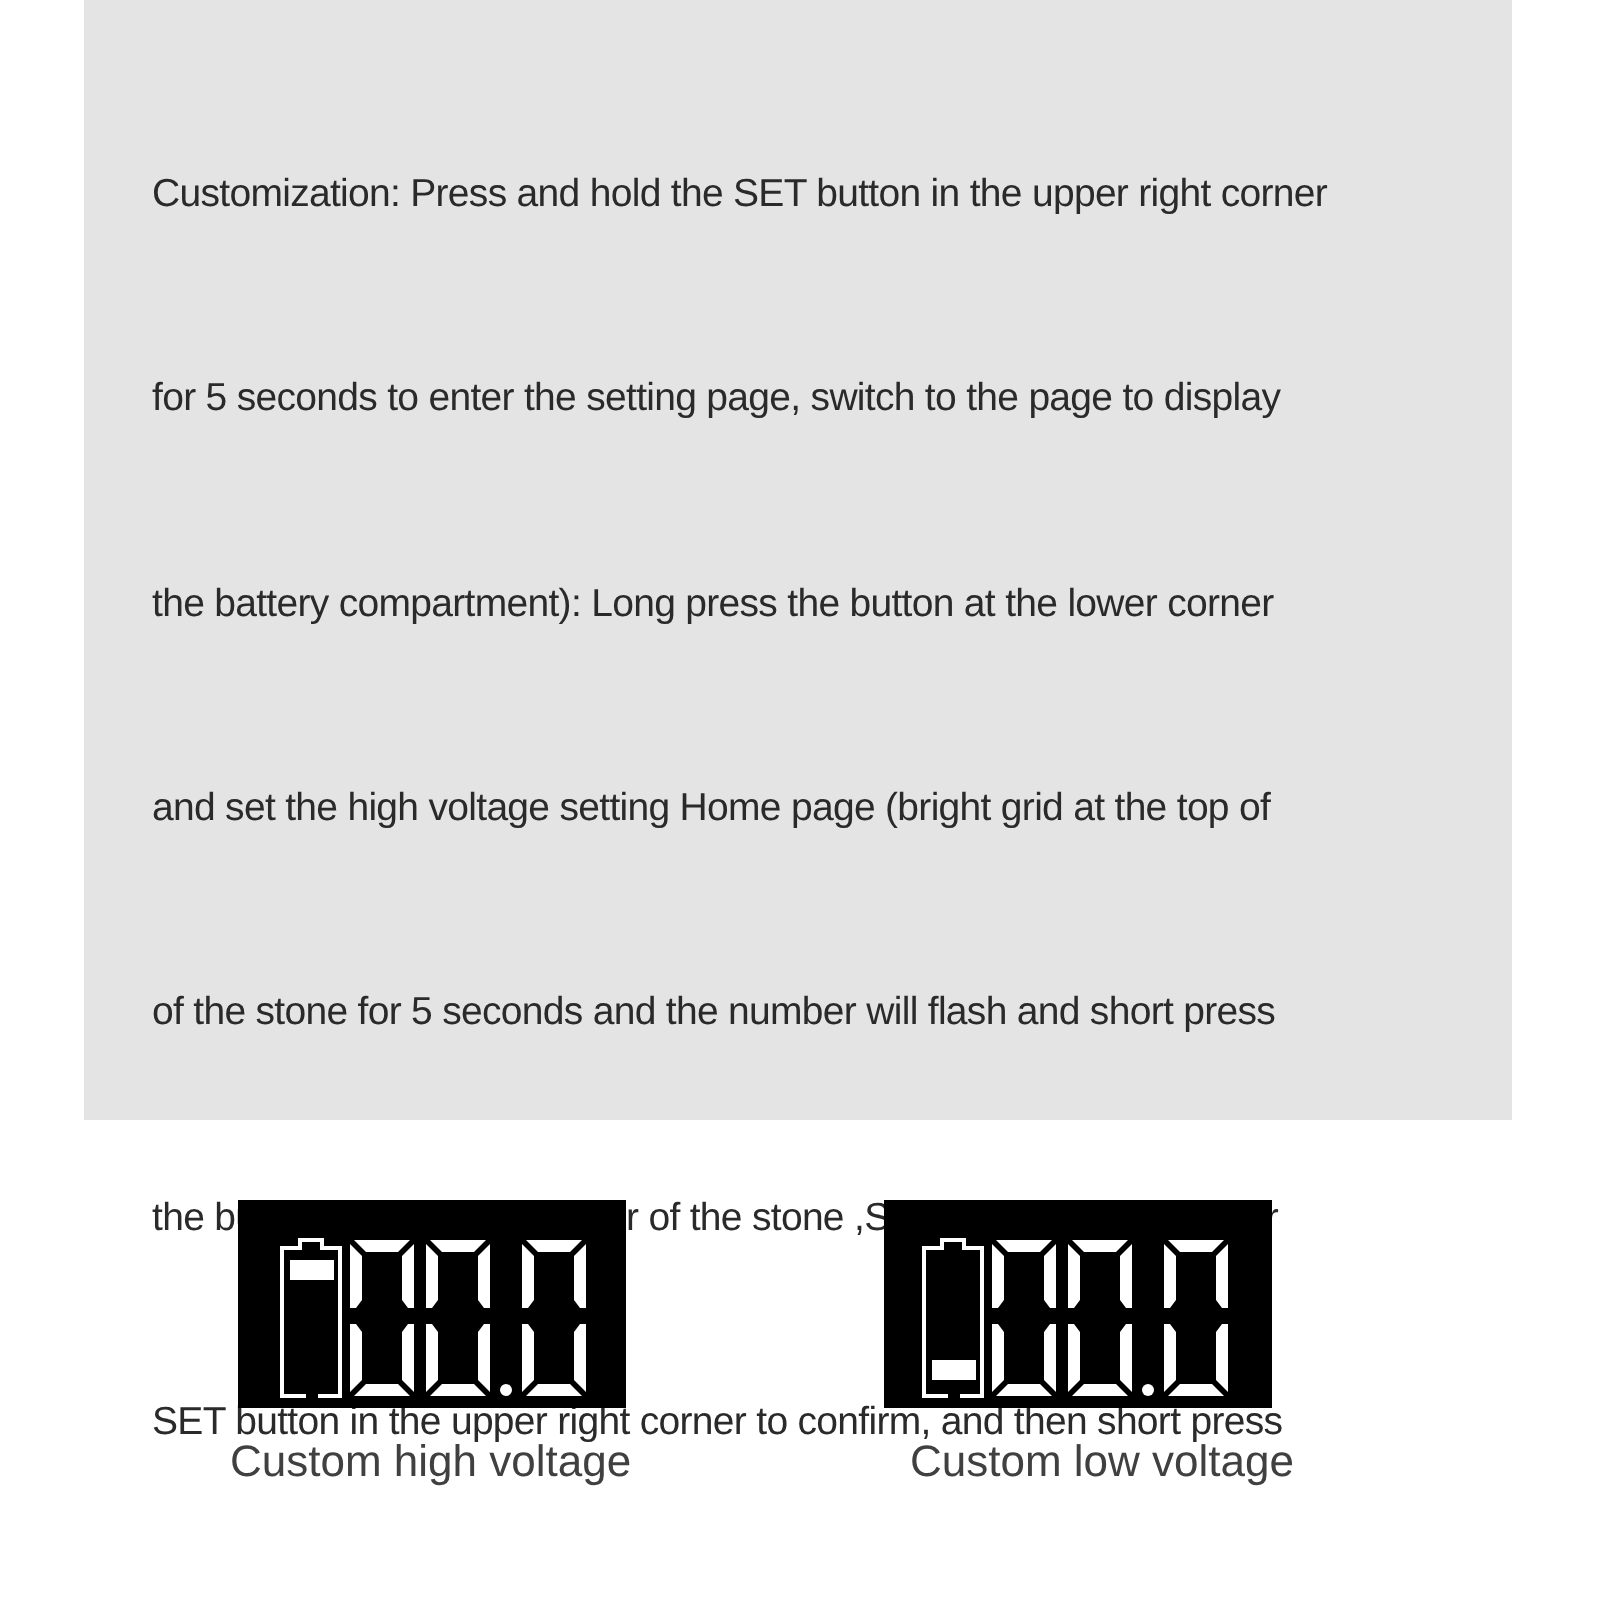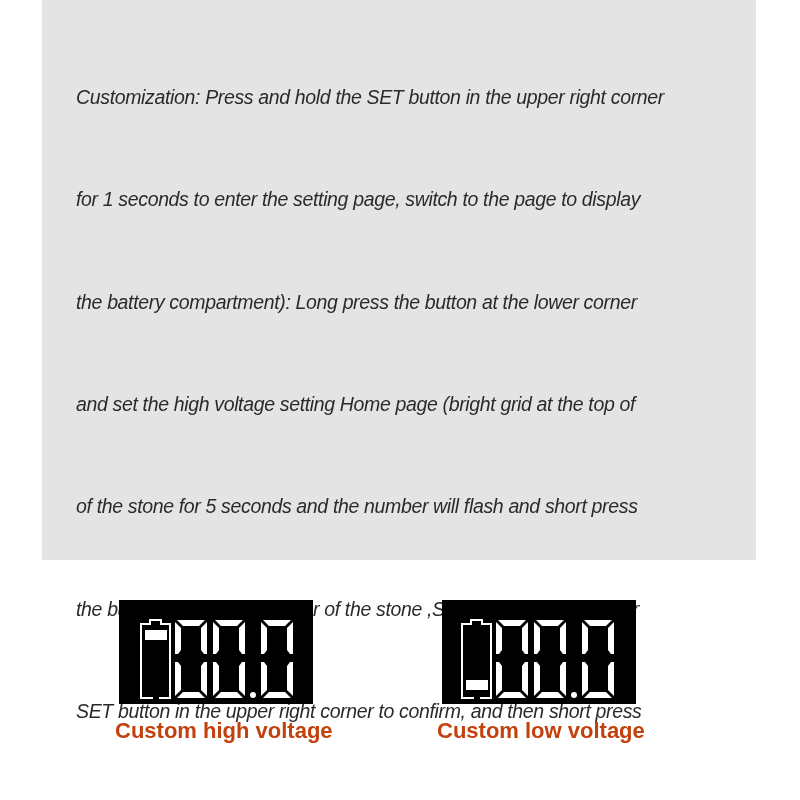--- a/index.html
+++ b/index.html
@@ -9,43 +9,43 @@
     }
     .panel {
       position: absolute; left: 42px; top: 0; width: 714px; height: 560px;
       background: #e4e4e4;
     }
     .instructions {
       position: absolute; left: 76px; top: 12px; width: 680px;
       color: #2a2a2a; font-size: 19.5px; line-height: 34.1px;
       letter-spacing: -0.35px; white-space: pre; font-family: "Liberation Sans", sans-serif;
     }
-    .line { display: block; height: 34.1px; font-style: italic; }
+    .line { display: block; height: 34.1px; }
     .lcd {
       position: absolute; top: 600px; width: 194px; height: 104px;
       background: #000; box-sizing: border-box;
     }
     .lcd.high { left: 119px; }
     .lcd.low { left: 442px; }
     .lcd svg { position: absolute; left: 0; top: 0; }
     .caption {
-      position: absolute; top: 718px; font-size: 22px; color: #c2410c;
-      font-family: "Liberation Sans", sans-serif; white-space: nowrap; font-weight: bold;
+      position: absolute; top: 718px; font-size: 22px; color: #404040;
+      font-family: "Liberation Sans", sans-serif; white-space: nowrap;
     }
     .caption.high { left: 115px; }
-    .caption.low { left: 437px; }
+    .caption.low { left: 455px; }
   </style>
 </head>
 <body>
 
 <div class="panel"></div>
 
 <div class="instructions">
   <span class="line">Customization: Press and hold the SET button in the upper right corner</span>
-  <span class="line">for 1 seconds to enter the setting page, switch to the page to display</span>
+  <span class="line">for 5 seconds to enter the setting page, switch to the page to display</span>
   <span class="line">the battery compartment): Long press the button at the lower corner</span>
   <span class="line">and set the high voltage setting Home page (bright grid at the top of</span>
   <span class="line">of the stone for 5 seconds and the number will flash and short press</span>
   <span class="line">the button at the lower corner of the stone ,Set the parameters, after</span>
   <span class="line">SET button in the upper right corner to confirm, and then short press</span>
   
   
   
   
   

